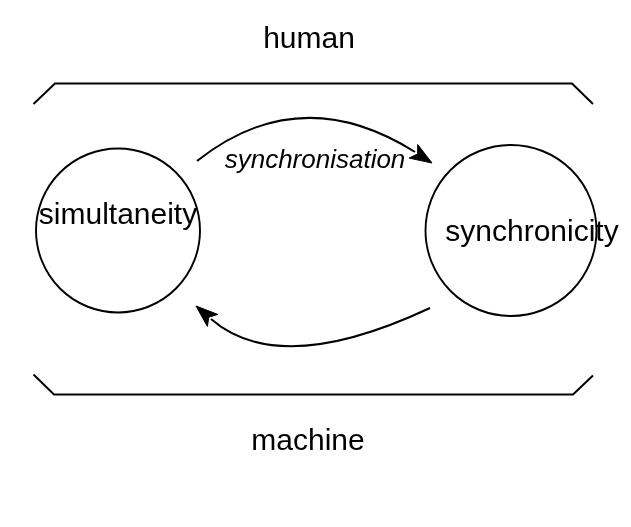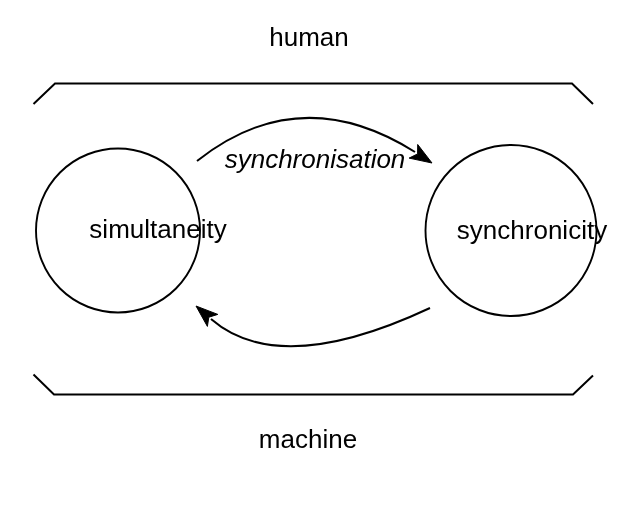--- a/index.html
+++ b/index.html
@@ -18,21 +18,21 @@
   }
   #shapes {
     position: absolute;
     left: 0;
     top: 0;
   }
   .label {
     position: absolute;
     transform: translate(-50%, -50%);
     white-space: nowrap;
-    font-size: 26px;
+    font-size: 30px;
     line-height: 1.15;
     color: #000000;
   }
   .label.italic {
     font-style: italic;
     font-size: 26px;
   }
 </style>
 </head>
 <body>
@@ -53,21 +53,21 @@
     <path d="M 432 163 L 409.1 158.1 L 417.6 153.9 L 417.7 144.5 Z" fill="#000000" stroke="#000000" stroke-width="1"></path>
 
     <path d="M 430 308 Q 279.5 378.5 211 319" fill="none" stroke="#000000" stroke-width="2"></path>
     <path d="M 196 306 L 217.8 314.4 L 208.8 317.2 L 207.4 326.4 Z" fill="#000000" stroke="#000000" stroke-width="1"></path>
   </svg>
 
   <div class="label" style="left:309px; top:38px;">human</div>
 
   <div class="label italic" style="left:315px; top:160px;">synchronisation</div>
 
-  <div class="label" style="left:118px; top:230px;margin-left:40px;">simultaneity</div>
+  <div class="label" style="left:118px; top:214px;">simultaneity</div>
 
   <div class="label" style="left:532px; top:231px;">synchronicity</div>
 
 
   <div class="label" style="left:308px; top:440px;">machine</div>
 
 
 </div>
 
 </body></html>

